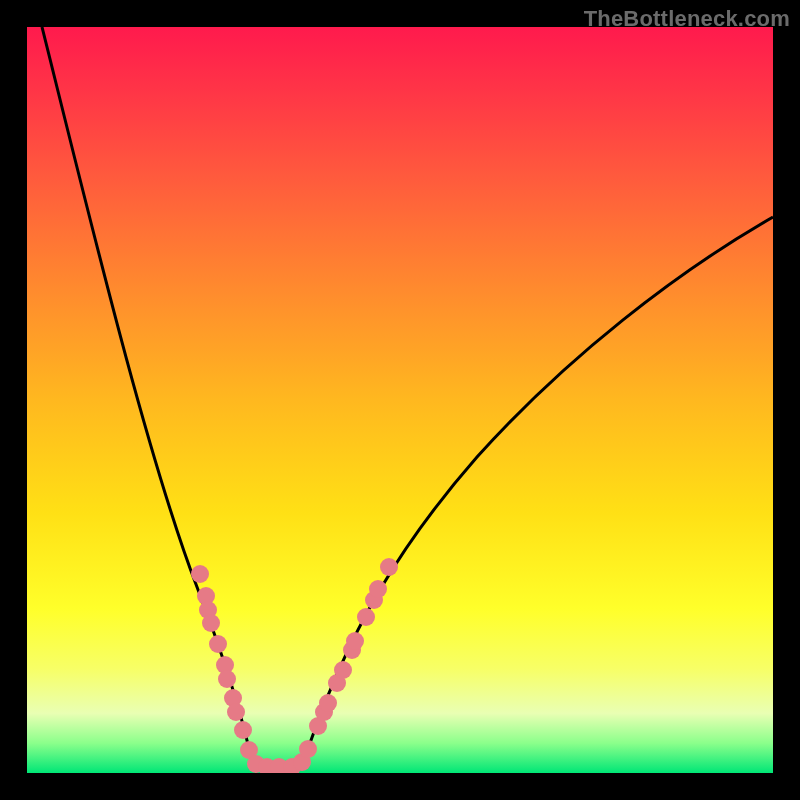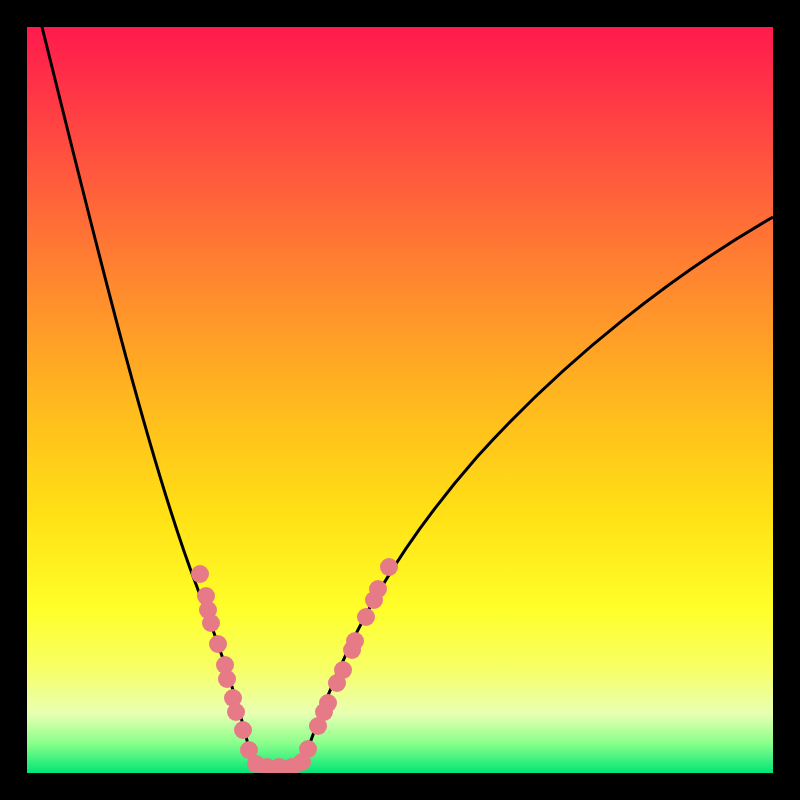--- a/index.html
+++ b/index.html
@@ -53,20 +53,21 @@
     height: 18px;
     border-radius: 50%;
     background: #e67a86;
     transform: translate(-50%, -50%);
   }
 </style>
 </head>
 <body>
 
 <div class="outer">
+  <div class="watermark">TheBottleneck.com</div>
   <div class="plot-area">
     <svg class="curve" viewBox="0 0 746 746">
       <path d="M 15 0 C 60 180, 120 430, 170 560 C 195 625, 215 685, 226 740" stroke="#000" stroke-width="3" fill="none"></path>
       <path d="M 746 190 C 650 245, 540 330, 450 430 C 380 510, 320 600, 275 740" stroke="#000" stroke-width="3" fill="none"></path>
       <line x1="226" y1="740" x2="275" y2="740" stroke="#000" stroke-width="3"></line>
     </svg>
     <div id="dot-layer">
         <div class="dot" style="left: 173px; top: 547px;"></div>
         <div class="dot" style="left: 179px; top: 569px;"></div>
         <div class="dot" style="left: 181px; top: 583px;"></div>

